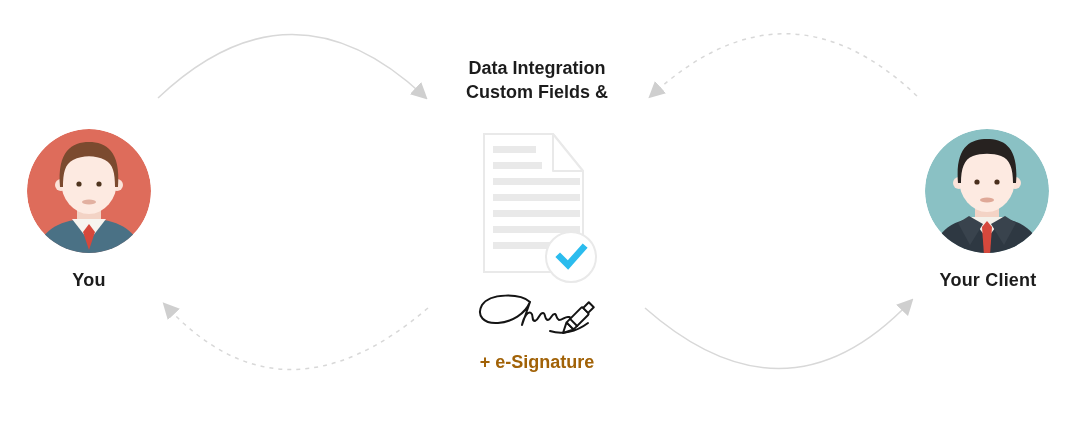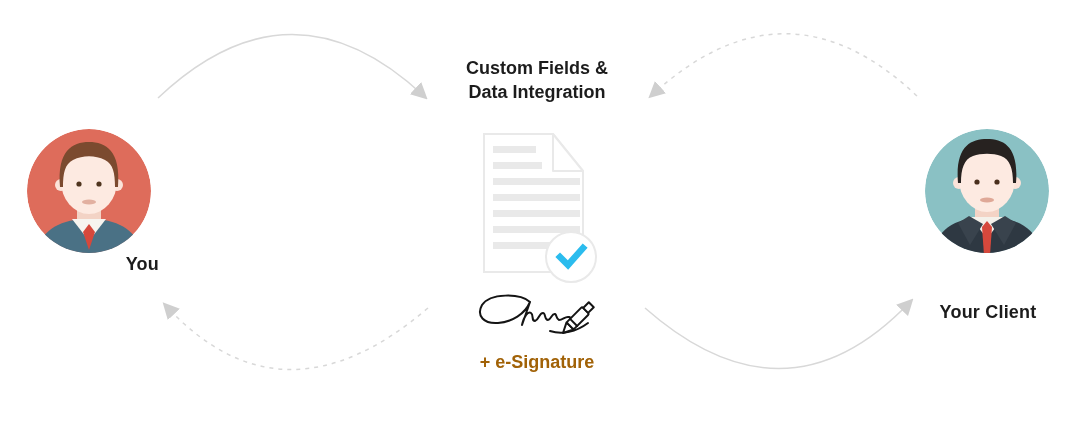--- a/index.html
+++ b/index.html
@@ -36,22 +36,22 @@
     left: 417px;
     top: 352px;
     width: 240px;
     text-align: center;
     font-size: 18px;
     font-weight: 700;
     color: #a16207;
   }
   .avatar-you   { left: 27px;  top: 129px; width: 124px; height: 124px; }
   .avatar-client{ left: 925px; top: 129px; width: 124px; height: 124px; }
-  .label-you    { left: 19px;  top: 254px; text-align: right; }
-  .label-client { left: 918px; top: 270px; margin-top: 32px; }
+  .label-you    { left: 19px;  top: 270px; }
+  .label-client { left: 918px; top: 270px; }
   .doc-icon     { left: 482px; top: 131px; width: 120px; height: 152px; }
   .signature    { left: 474px; top: 290px; width: 132px; height: 54px; }
 </style>
 </head>
 <body>
 
 <div class="stage">
 
   <svg class="abs arrows-layer" viewBox="0 0 1079 427">
     <defs>
@@ -107,22 +107,22 @@
       <ellipse cx="62" cy="50" rx="28" ry="33" fill="#fdeae1"></ellipse>
       <path d="M33,54 C30,18 45,10 62,10 C79,10 94,18 91,54 L88,54 C88,40 85,30 76,27 C68,24 56,24 48,27 C39,30 36,40 36,54 Z" fill="#272220"></path>
       <circle cx="52" cy="53" r="2.6" fill="#4a2f1c"></circle>
       <circle cx="72" cy="53" r="2.6" fill="#4a2f1c"></circle>
       <ellipse cx="62" cy="71" rx="7" ry="2.6" fill="#dfa897"></ellipse>
     </g>
   </svg>
   <div class="abs actor-label label-client">Your Client</div>
 
   <div class="abs center-title">
+    <div>Data Integration</div>
     <div>Custom Fields &amp;</div>
-    <div>Data Integration</div>
   </div>
 
   <svg class="abs doc-icon" viewBox="0 0 120 152">
     <path d="M2,3 L71,3 L101,40 L101,141 L2,141 Z" fill="#ffffff" stroke-width="2" stroke="#e9e9e9"></path>
     <path d="M71,3 L71,40 L101,40 Z" fill="#ffffff" stroke-width="2" stroke-linejoin="round" stroke="#e9e9e9"></path>
     <g fill="#e9e9e9">
       <rect x="11" y="15" width="43" height="7"></rect>
       <rect x="11" y="31" width="49" height="7"></rect>
       <rect x="11" y="47" width="87" height="7"></rect>
       <rect x="11" y="63" width="87" height="7"></rect>

